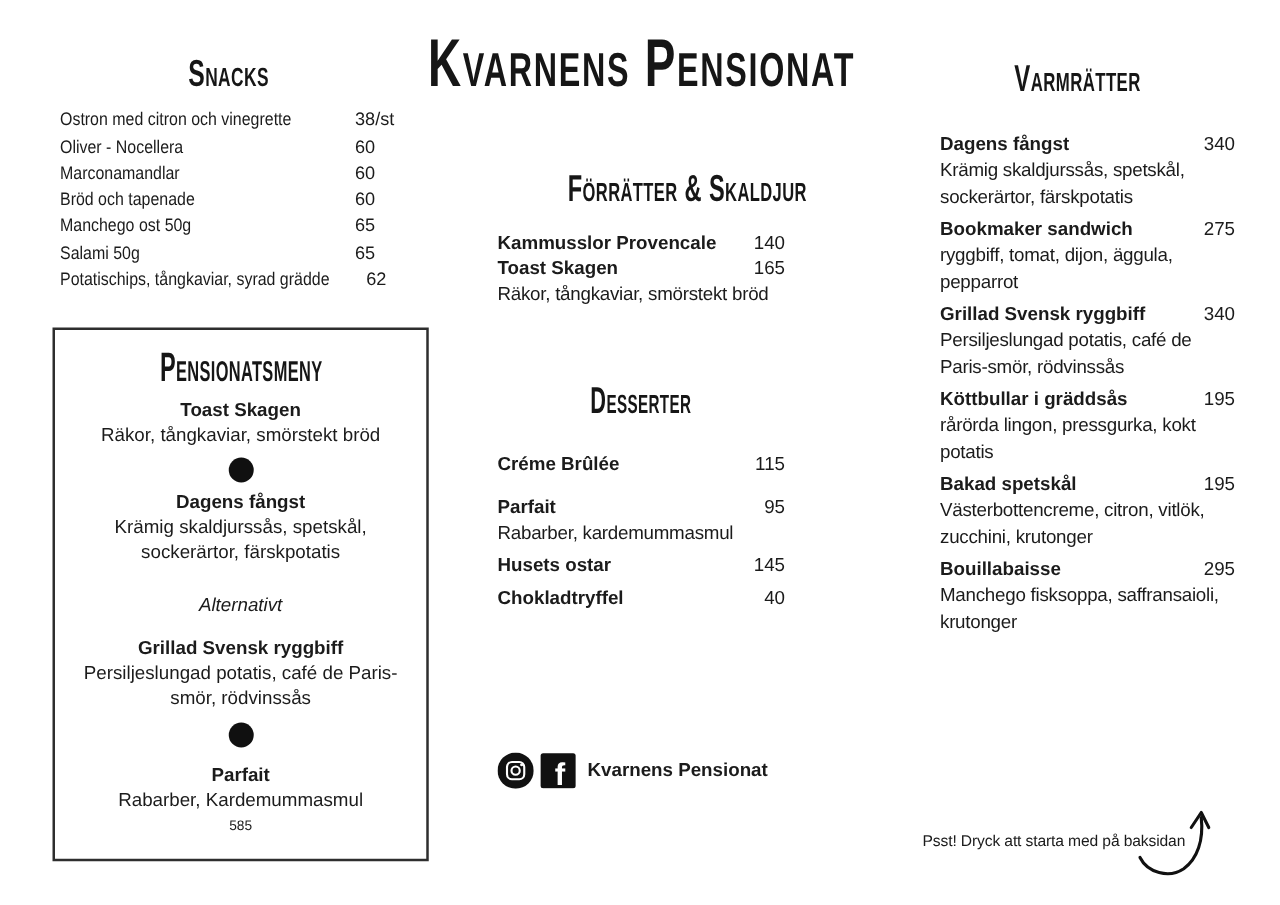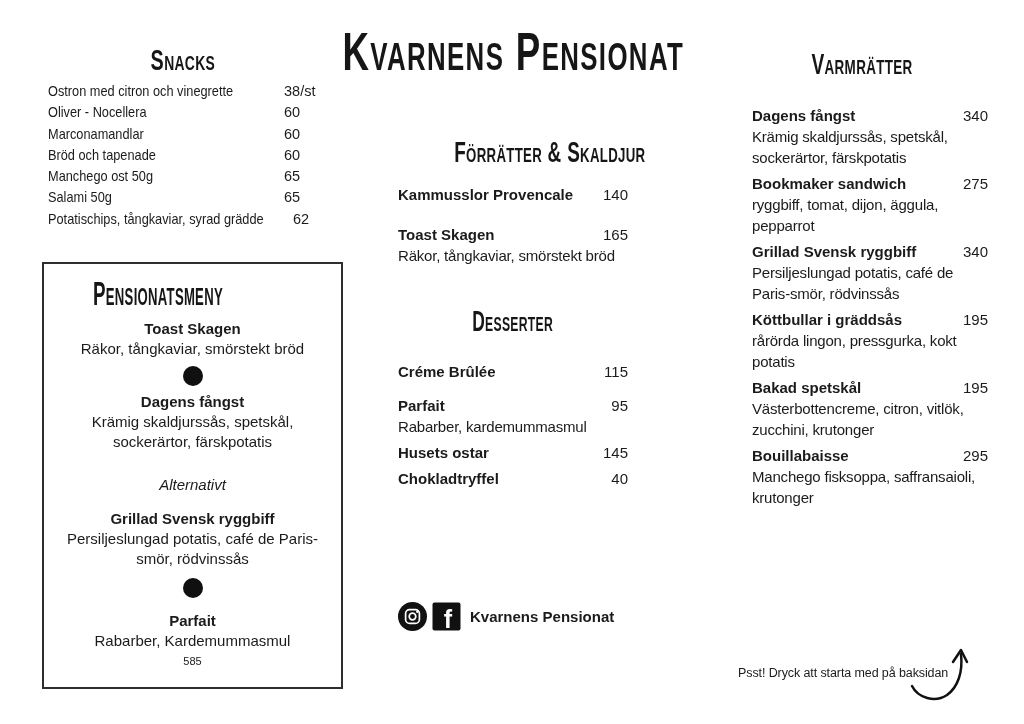--- a/index.html
+++ b/index.html
@@ -10,29 +10,29 @@
     font-family:"Liberation Sans", sans-serif;
   }
   
   .hwrap { position:absolute; text-align:center; }
   .disp {
     display:inline-block; font-variant:small-caps; font-weight:700;
     line-height:1; white-space:nowrap; letter-spacing:.5px; color:#161616;
   }
   
   .slist { position:absolute; left:30px; top:83px; width:292px; }
-  .srow { display:flex; align-items:flex-start; height:21.3px; padding-left:18px; }
+  .srow { display:flex; align-items:flex-end; height:21.3px; padding-left:18px; }
   .snm { display:inline-block; flex:1; font-size:14.5px; white-space:nowrap;
          transform:scaleX(.88); transform-origin:0 50%; }
   .spr { flex:none; width:38px; font-size:14.5px; text-align:left; }
   
   .pbox { position:absolute; left:42px; top:262px; width:301px; height:427px;
           border:2px solid #2e2e2e; background:#fff; }
   .pbox-inner { width:252px; margin:0 auto; text-align:center; }
-  .pbox-head { margin:13px 0 9px; }
+  .pbox-head { margin:13px 0 9px; text-align:center; }
   .pc-name { font-weight:700; font-size:15px; line-height:20px; }
   .pc-desc { font-size:15px; line-height:20px; }
   .dot { width:20px; height:20px; border-radius:50%; background:#101010; margin:7px auto 6px; }
   .dot.d2 { margin:9px auto 13px; }
   .alt { font-style:italic; font-size:15px; line-height:20px; margin-top:23px; }
   .gap-top { margin-top:14px; }
   .pc-price { font-size:11px; line-height:20px; }
   
   .items { position:absolute; }
   .mi { margin-bottom:6px; }
@@ -114,21 +114,21 @@
       <div class="pc-name">Parfait</div>
       <div class="pc-desc">Rabarber, Kardemummasmul</div>
       <div class="pc-price">585</div>
     </div>
   </div>
 
   <div class="hwrap" style="left:398px; top:137px; width:230px;">
     <span class="disp" style="font-size:30px; transform:scaleX(.63);">Förrätter &amp; Skaldjur</span>
   </div>
   <div class="items" style="left:398px; top:185px; width:230px;">
-    <div class="mi" style="margin-bottom:20px;">
+    <div class="mi" style="margin-bottom:0;">
       <div class="mirow">
         <span class="mname">Kammusslor Provencale</span>
         <span class="mprice">140</span>
       </div>
     </div>
     <div class="mi">
       <div class="mirow">
         <span class="mname">Toast Skagen</span>
         <span class="mprice">165</span>
       </div>

